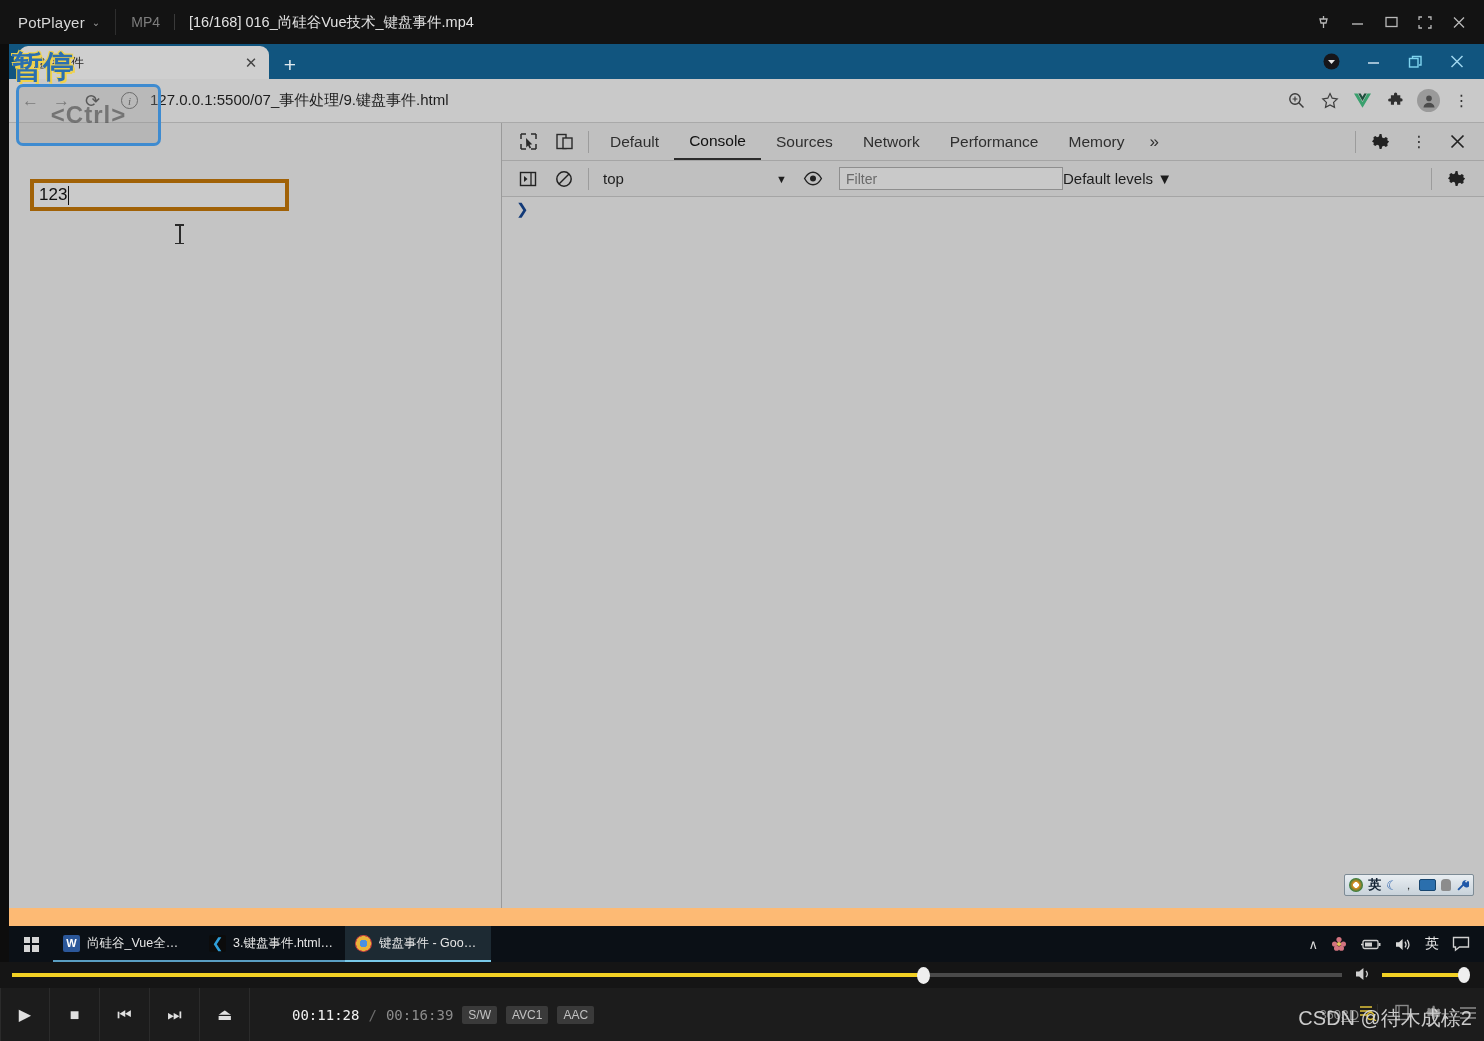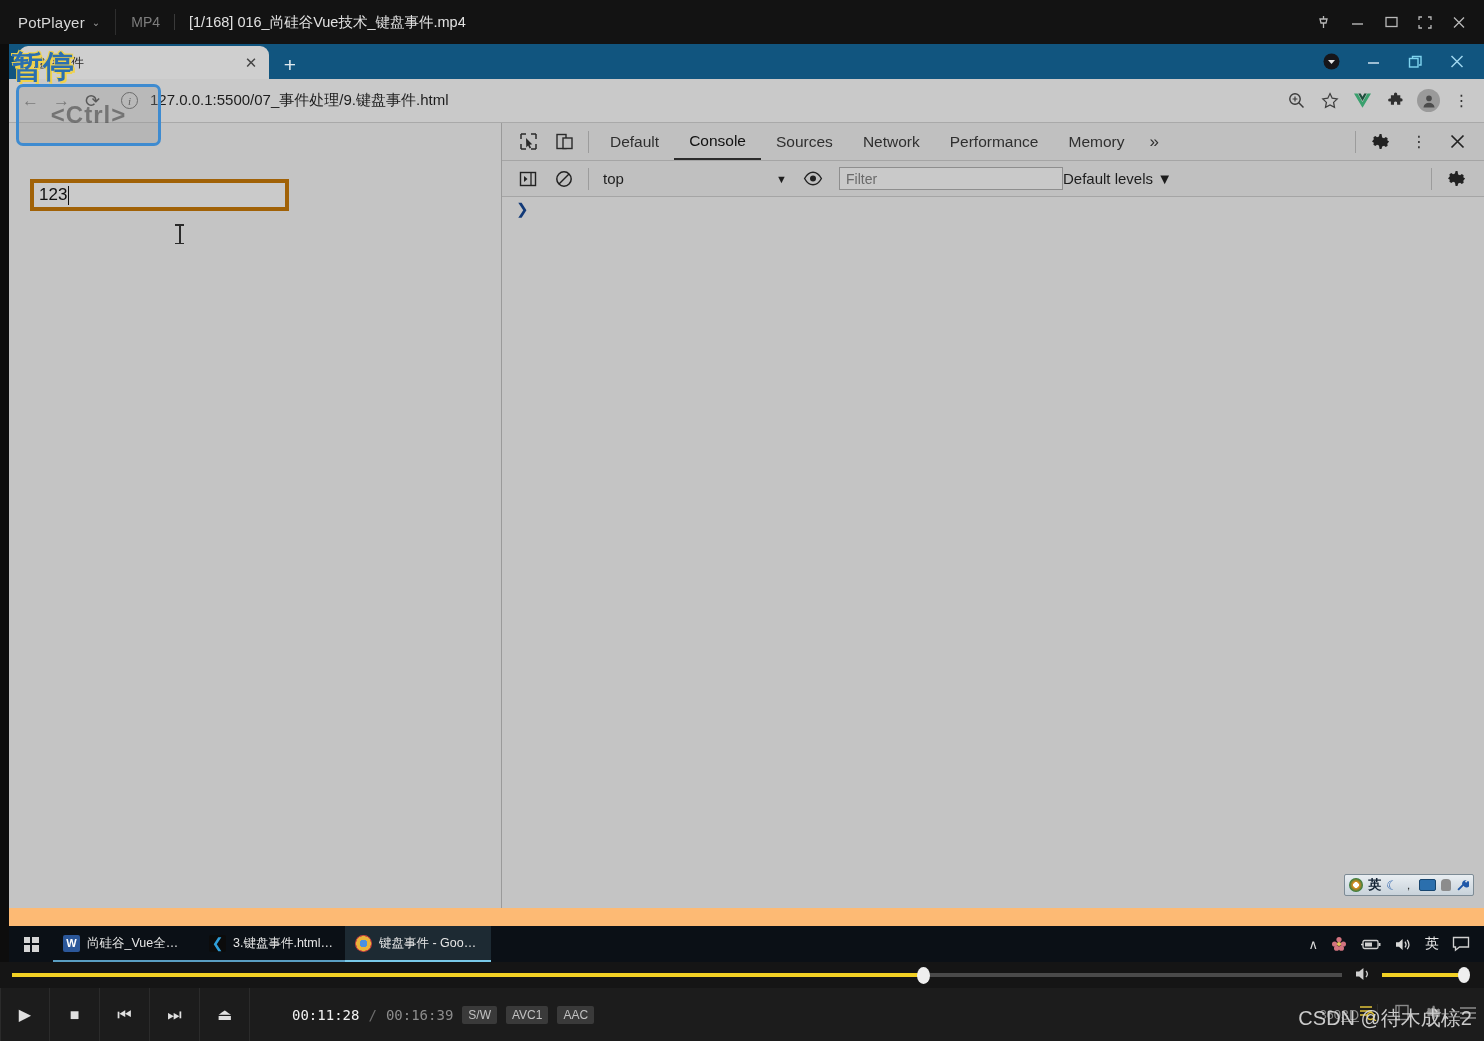--- a/index.html
+++ b/index.html
@@ -191,21 +191,21 @@
 <body>
 
 <div id="root">
 
   <div class="pp-titlebar">
     <div class="pp-name">PotPlayer</div>
     <div class="pp-caret">⌄</div>
     <div class="pp-sep"></div>
     <div class="pp-fmt">MP4</div>
     <div class="pp-vsep"></div>
-    <div class="pp-file">[1/168] 016_尚硅谷Vue技术_键盘事件.mp4</div>
+    <div class="pp-file">[16/168] 016_尚硅谷Vue技术_键盘事件.mp4</div>
 
     <div class="pp-wincontrols">
       <div class="pp-wbtn">
         <svg width="13" height="14" viewBox="0 0 13 14">
             <path d="M6.5 1v3M3 4h7l-1 4H4L3 4zM6.5 8v5" stroke="#b9b9b9" stroke-width="1.3" fill="none"></path>
           </svg>
       </div>
       <div class="pp-wbtn">
         <svg width="13" height="12" viewBox="0 0 13 12">
             <line x1="1" y1="8" x2="12" y2="8" stroke="#b9b9b9" stroke-width="1.4"></line>

